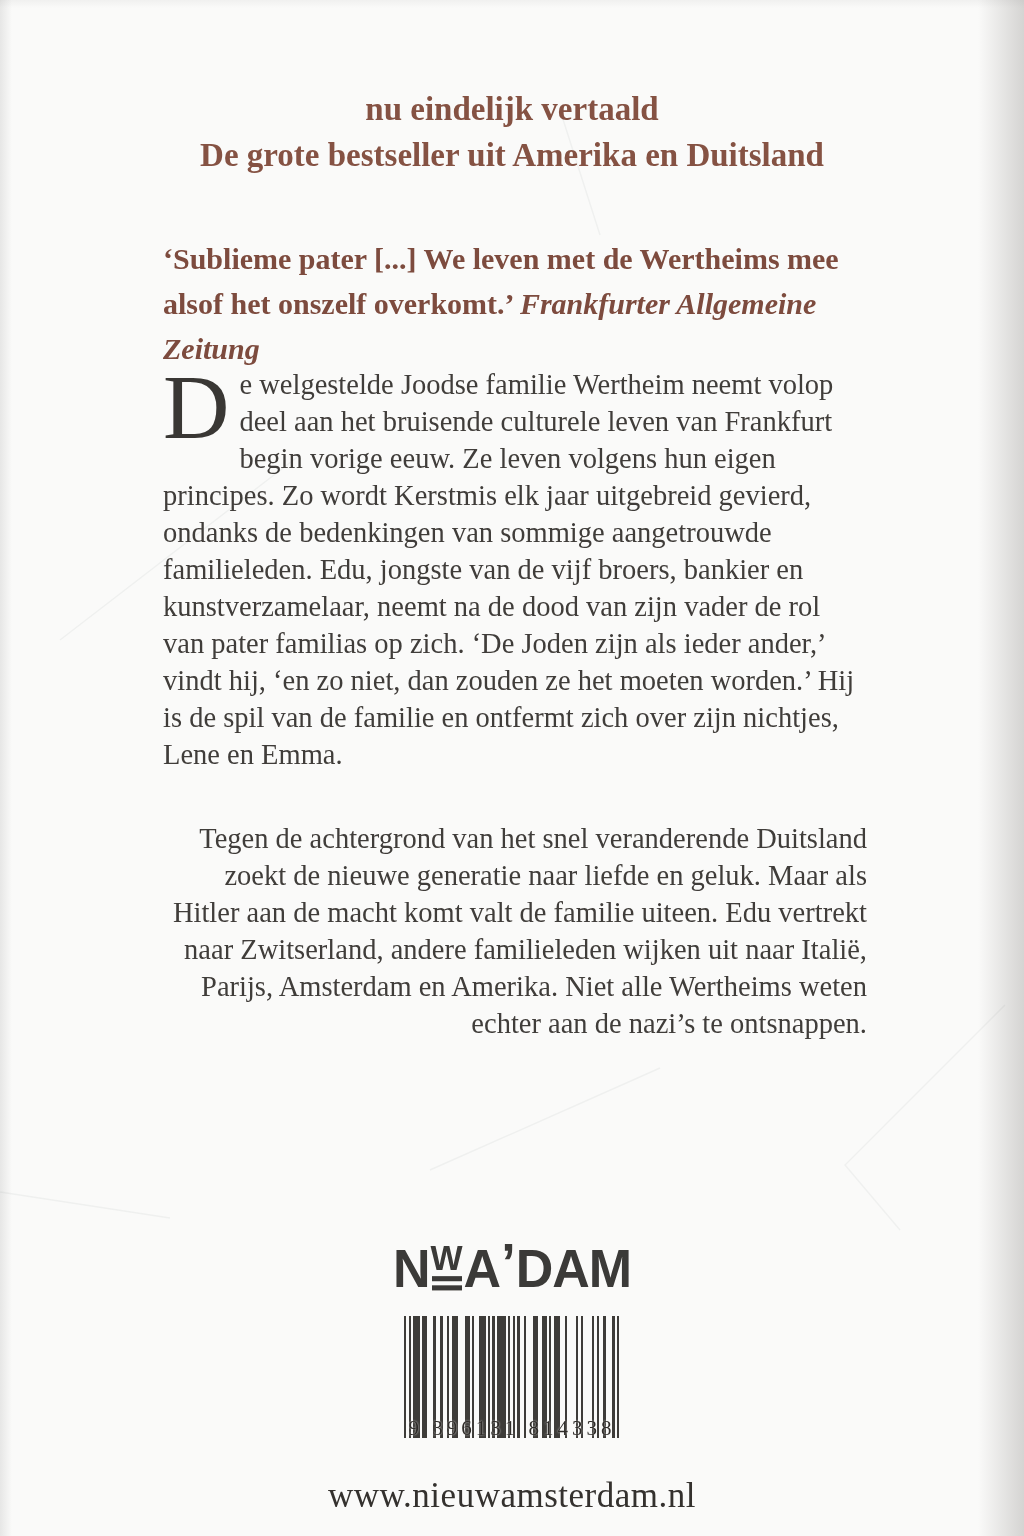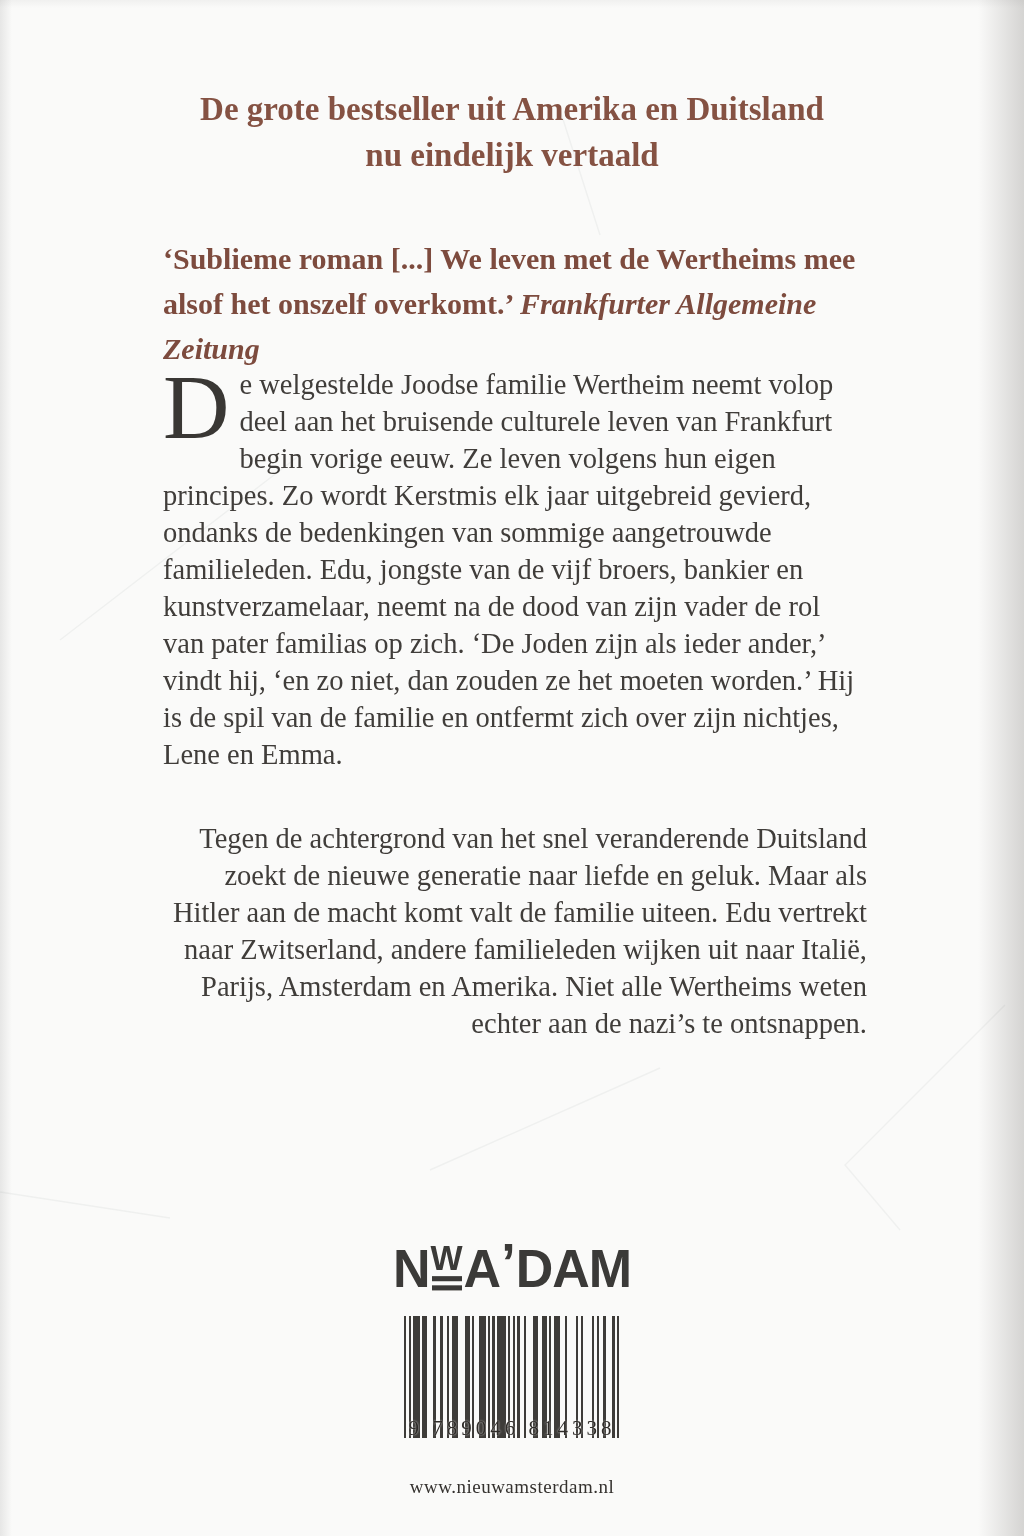--- a/index.html
+++ b/index.html
@@ -53,45 +53,45 @@
   .barcode-bars{position:absolute;left:0;top:0;right:0;height:122px;display:flex;
     filter:blur(0.3px);opacity:0.92;}
   .bc-module{flex:0 0 2.27px;height:100%;}
   .bc-module.on{background:#2f2c29;}
   .barcode-digits{position:absolute;left:-6px;right:-6px;top:100px;
     font-size:21px;letter-spacing:4px;color:#2f2c29;text-align:center;
     font-family:"Liberation Serif", serif;text-shadow:0 0 2px rgba(250,250,249,0.85);}
 
   
   .website{position:absolute;top:1476px;left:0;right:0;text-align:center;
-    font-size:19px;color:#34312e;letter-spacing:0.5px;}
+    font-size:35px;color:#34312e;letter-spacing:0.5px;}
 </style>
 </head>
 <body>
 
 <div class="edge-top"></div>
 <div class="edge-left"></div>
 <div class="edge-right"></div>
 <svg class="creases" width="1024" height="1536" viewBox="0 0 1024 1536">
   <g stroke="#6a6f78" stroke-width="1.4" opacity="0.07" fill="none">
     <path d="M 560 110 L 600 235"></path>
     <path d="M 1005 1005 L 845 1165 L 900 1230"></path>
     <path d="M 430 1170 L 660 1068"></path>
     <path d="M 0 1192 L 170 1218"></path>
     <path d="M 300 455 L 60 640"></path>
   </g>
 </svg>
 
 <div class="tagline">
+  <div>nu eindelijk vertaald</div>
   <div>De grote bestseller uit Amerika en Duitsland</div>
-  <div>nu eindelijk vertaald</div>
 </div>
 
 <div class="press-quote">
-  <span>‘Sublieme roman [...] We leven met de Wertheims mee alsof het onszelf overkomt.’ </span>
+  <span>‘Sublieme pater [...] We leven met de Wertheims mee alsof het onszelf overkomt.’ </span>
   <span class="source">Frankfurter Allgemeine Zeitung</span>
 </div>
 
 <div class="synopsis-1">
   <span class="dropcap">D</span>
   <span>e welgestelde Joodse familie Wertheim neemt volop deel aan het bruisende culturele leven van Frankfurt begin vorige eeuw. Ze leven volgens hun eigen principes. Zo wordt Kerstmis elk jaar uitgebreid gevierd, ondanks de bedenkingen van sommige aangetrouwde familieleden. Edu, jongste van de vijf broers, bankier en kunstverzamelaar, neemt na de dood van zijn vader de rol van pater familias op zich. ‘De Joden zijn als ieder ander,’ vindt hij, ‘en zo niet, dan zouden ze het moeten worden.’ Hij is de spil van de familie en ontfermt zich over zijn nichtjes, Lene en Emma.</span>
 </div>
 
 <div class="synopsis-2">Tegen de achtergrond van het snel veranderende Duitsland zoekt de nieuwe generatie naar liefde en geluk. Maar als Hitler aan de macht komt valt de familie uiteen. Edu vertrekt naar Zwitserland, andere familieleden wijken uit naar Italië, Parijs, Amsterdam en Amerika. Niet alle Wertheims weten echter aan de nazi’s te ontsnappen.</div>
 
@@ -201,17 +201,17 @@
         <div class="bc-module"></div>
         <div class="bc-module"></div>
         <div class="bc-module on"></div>
         <div class="bc-module"></div>
         <div class="bc-module"></div>
         <div class="bc-module"></div>
         <div class="bc-module on"></div>
         <div class="bc-module"></div>
         <div class="bc-module on"></div>
       </div>
-    <div class="barcode-digits">9 789046 814338</div>
+    <div class="barcode-digits">9 396131 814338</div>
   </div>
 </div>
 
 <div class="website">www.nieuwamsterdam.nl</div>
 
 </body></html>

